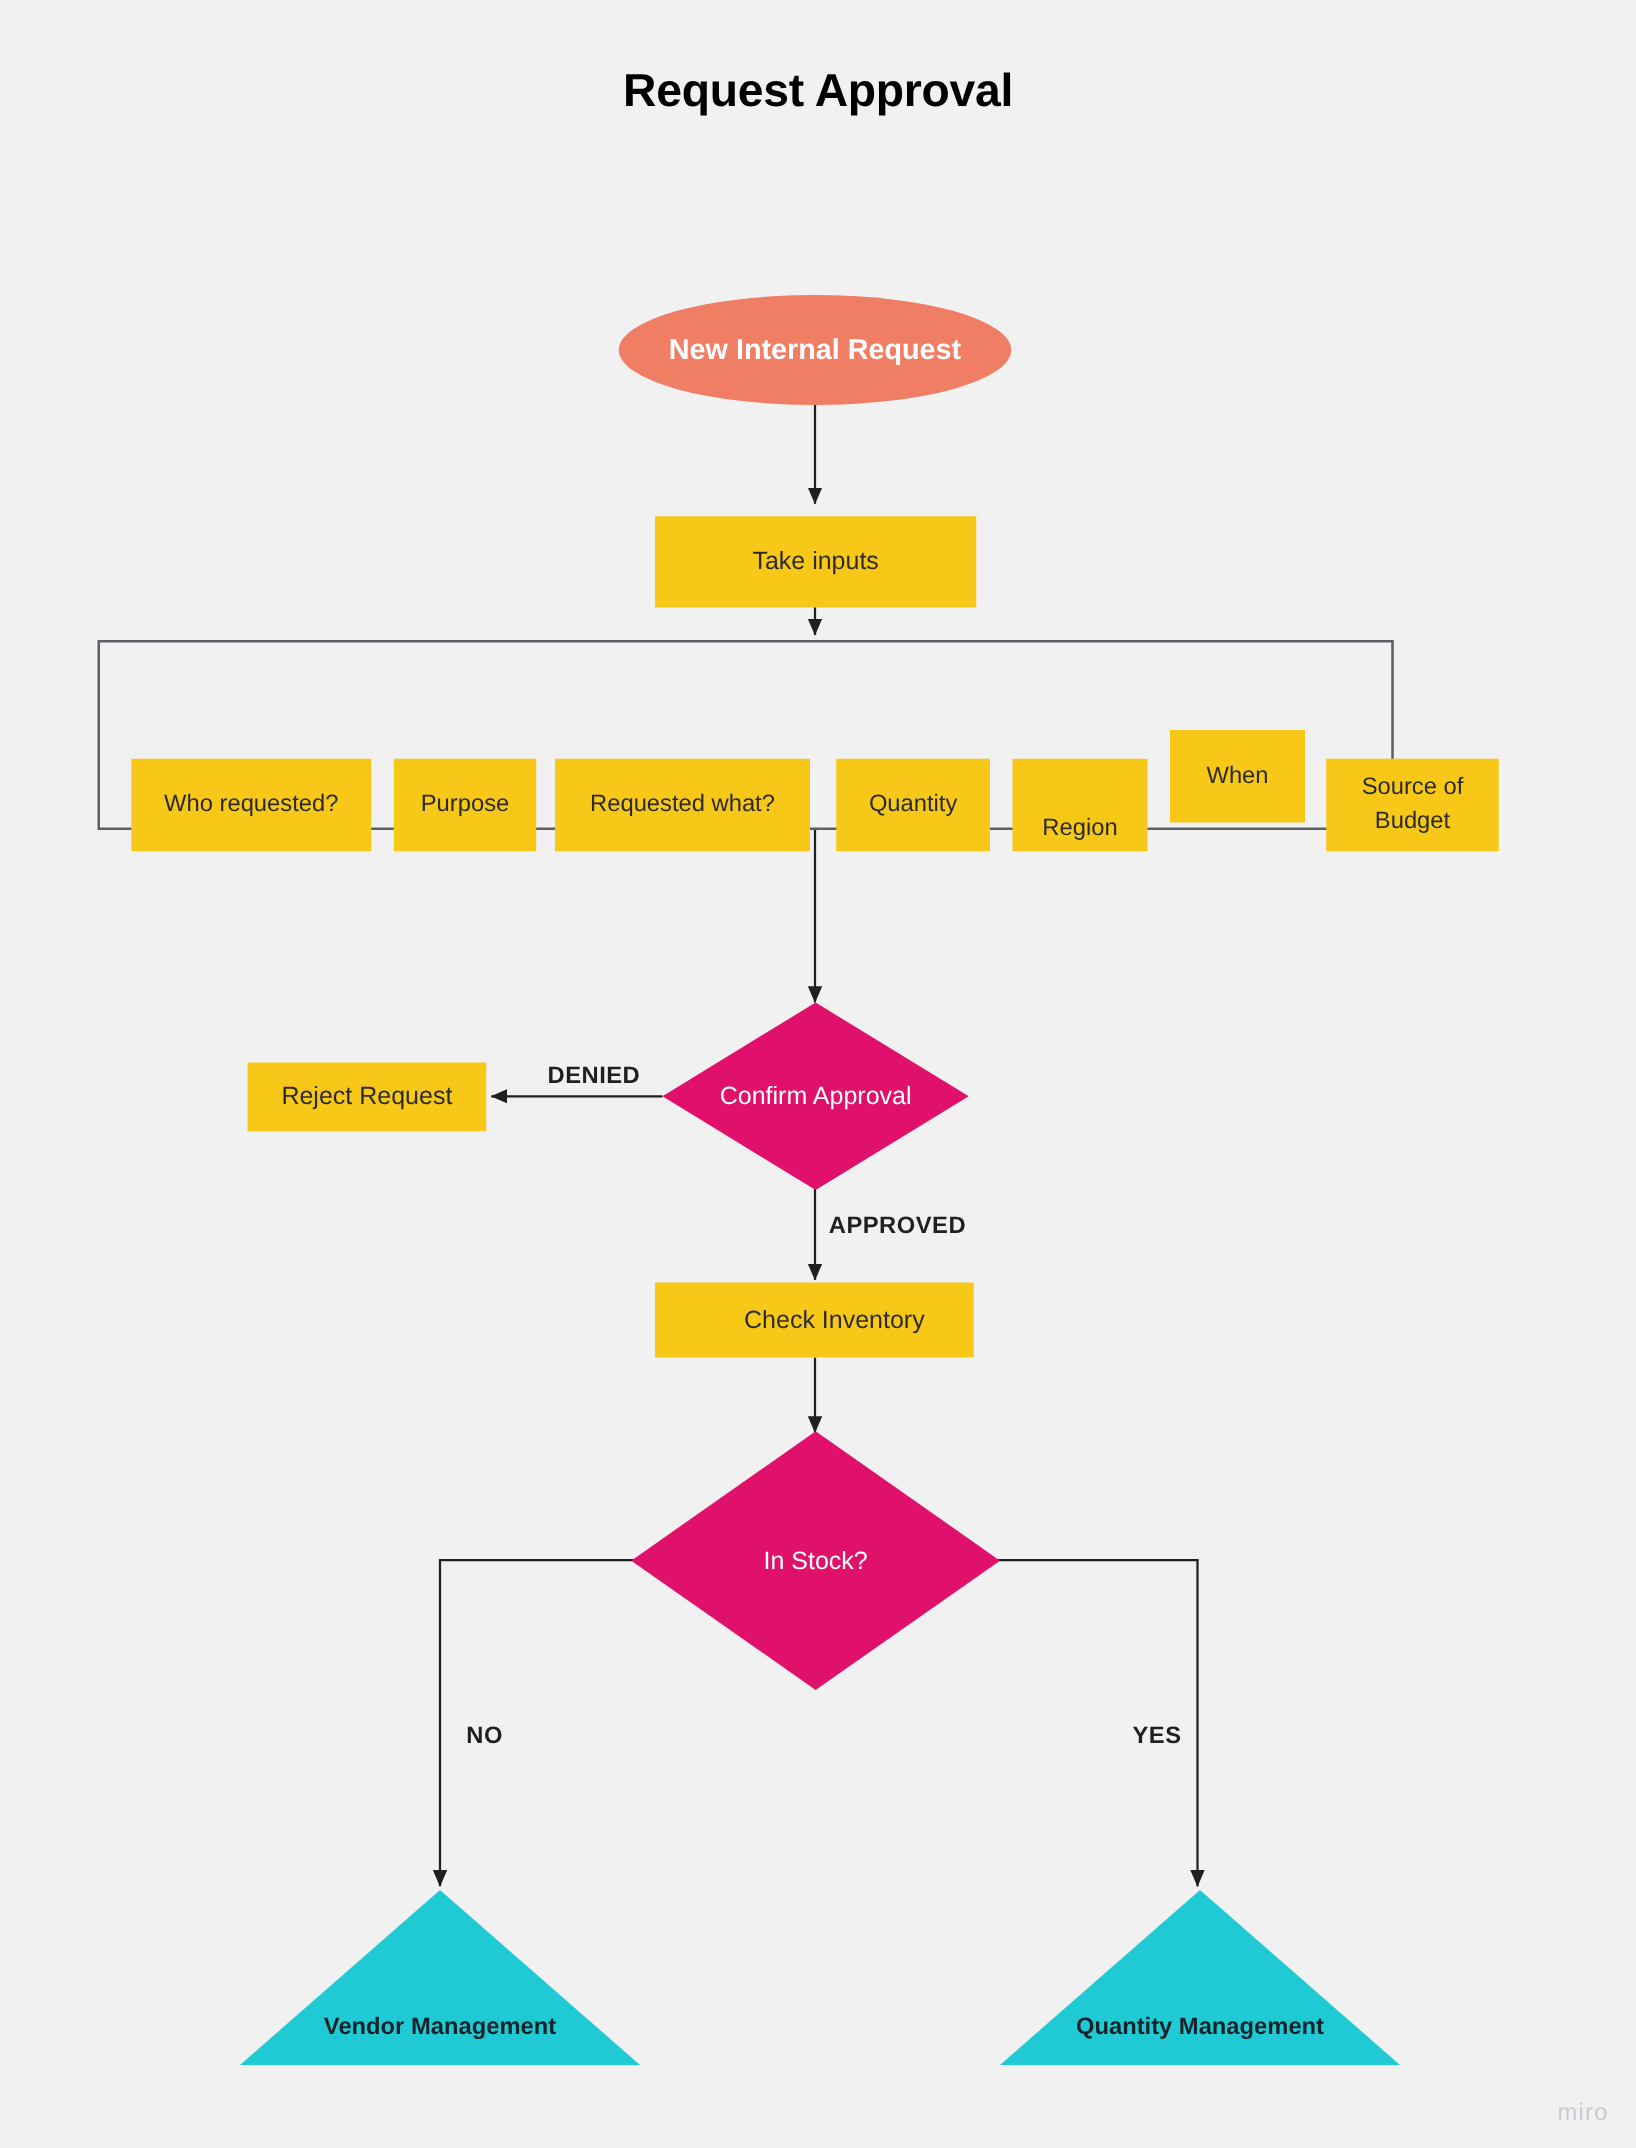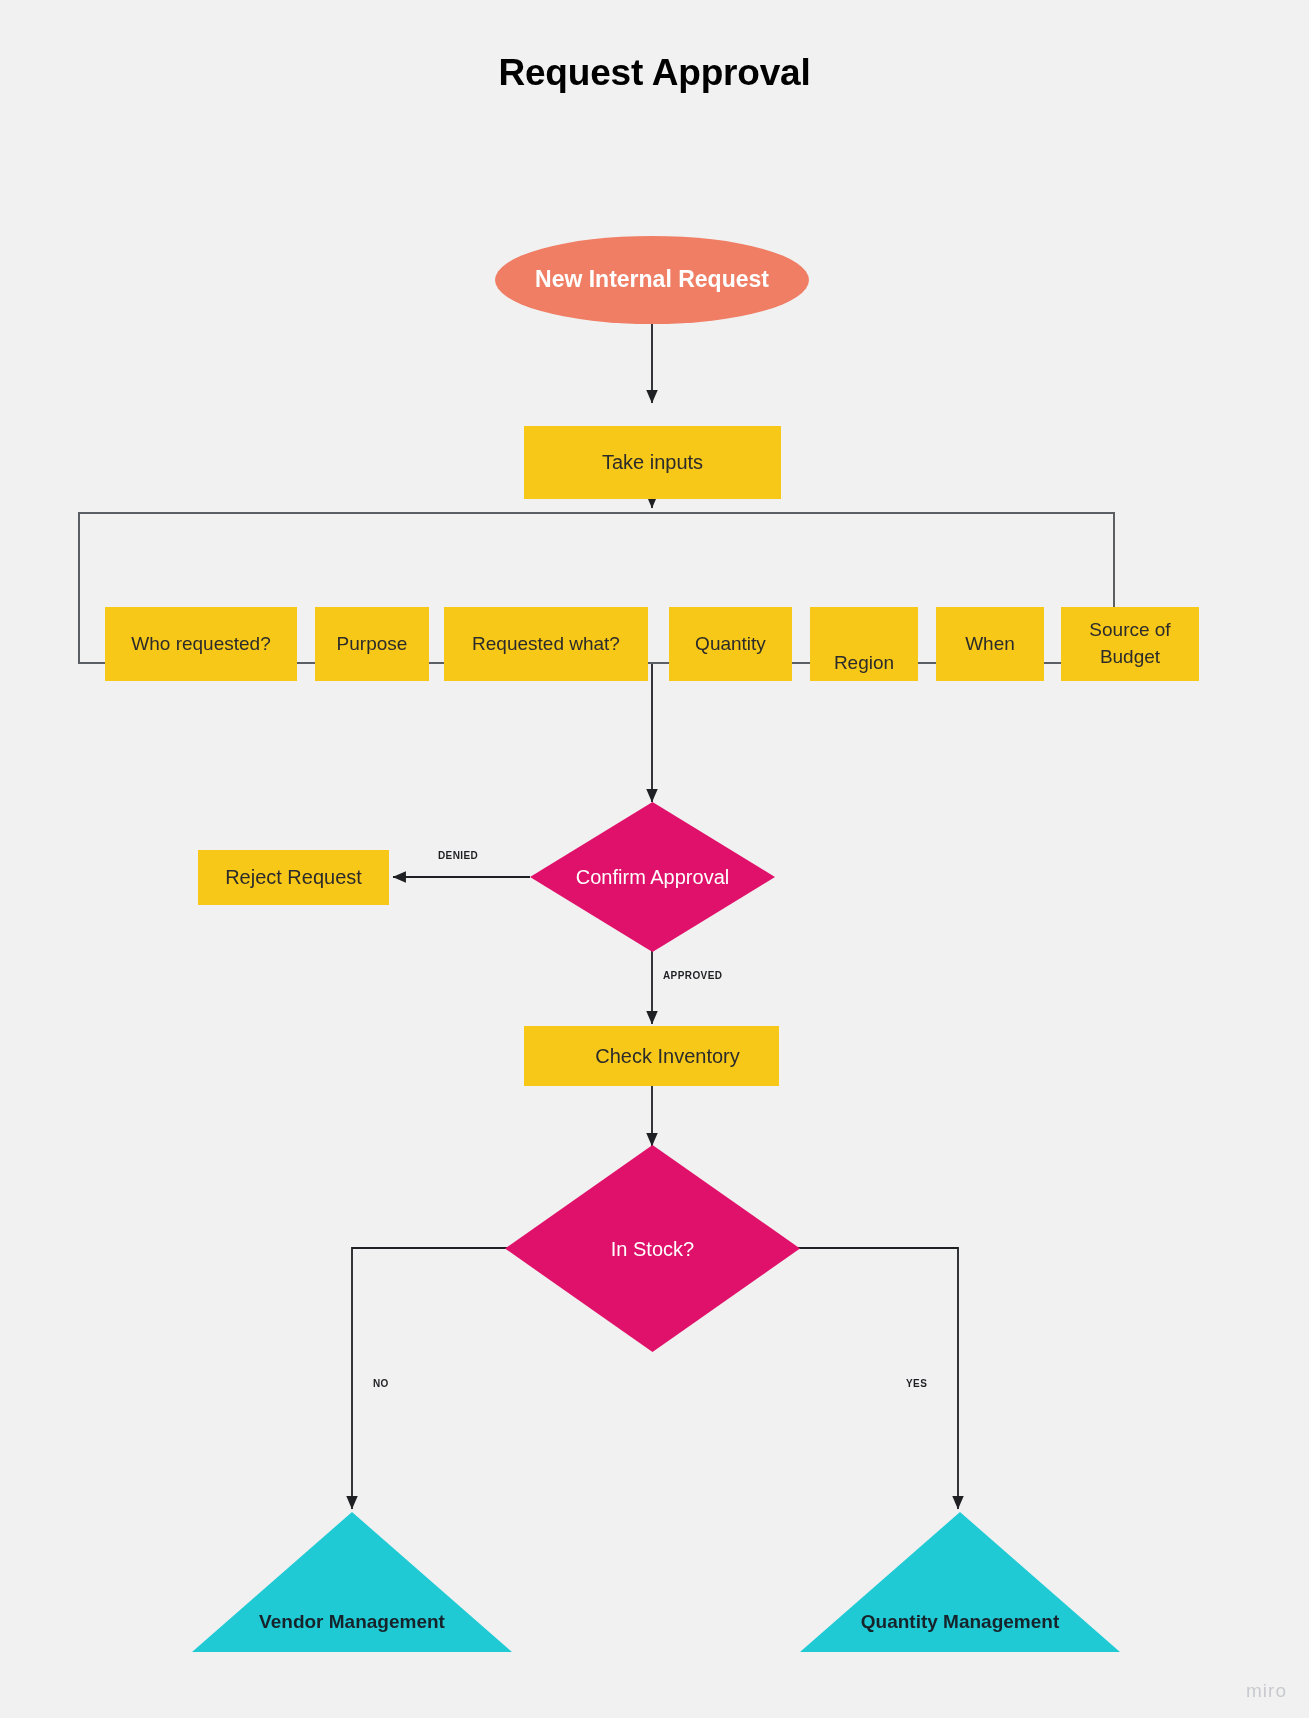--- a/index.html
+++ b/index.html
@@ -109,21 +109,21 @@
     text-align: center;
     color: #17232b;
     font-weight: bold;
     font-size: 19px;
     line-height: 1.45;
   }
 
   
   .edge-label {
     position: absolute;
-    font-size: 10px;
+    font-size: 19px;
     font-weight: bold;
     color: #1f2023;
     letter-spacing: 0.4px;
     white-space: nowrap;
   }
 
   
   #watermark {
     position: absolute;
     right: 22px; bottom: 16px;
@@ -160,42 +160,42 @@
 
     <polyline points="508,1248 352,1248 352,1509" fill="none" stroke="#1f2023" stroke-width="1.8" marker-end="url(#arrow)"></polyline>
 
     <polyline points="797,1248 958,1248 958,1509" fill="none" stroke="#1f2023" stroke-width="1.8" marker-end="url(#arrow)"></polyline>
   </svg>
 
   <div class="node terminator" style="left:495px; top:236px; width:314px; height:88px;">
     <span>New Internal Request</span>
   </div>
 
-  <div class="node process" style="left:524px; top:426px; width:257px; height:73px;">
+  <div class="node process" style="left:524px; top:413px; width:257px; height:73px;">
     <span>Take inputs</span>
   </div>
 
   <div id="input-group"></div>
 
   <div class="node input-box" style="left:105px; top:607px; width:192px; height:74px;">
     <span>Who requested?</span>
   </div>
   <div class="node input-box" style="left:315px; top:607px; width:114px; height:74px;">
     <span>Purpose</span>
   </div>
   <div class="node input-box" style="left:444px; top:607px; width:204px; height:74px;">
     <span>Requested what?</span>
   </div>
   <div class="node input-box" style="left:669px; top:607px; width:123px; height:74px;">
     <span>Quantity</span>
   </div>
   <div class="node input-box" style="left:810px; top:607px; width:108px; height:74px;align-items:flex-end;">
     <span>Region</span>
   </div>
-  <div class="node input-box" style="left:936px; top:607px; width:108px; height:74px;">
+  <div class="node input-box" style="left:936px; top:584px; width:108px; height:74px;">
     <span>When</span>
   </div>
   <div class="node input-box" style="left:1061px; top:607px; width:138px; height:74px;">
     <span>Source of Budget</span>
   </div>
 
   <div class="decision-wrap" style="left:530px; top:802px; width:245px; height:150px;">
     <div class="diamond-shape" style="clip-path: polygon(50% 0%, 100% 50%, 50% 100%, 0% 50%);"></div>
     <div class="diamond-label">Confirm Approval</div>
   </div>

